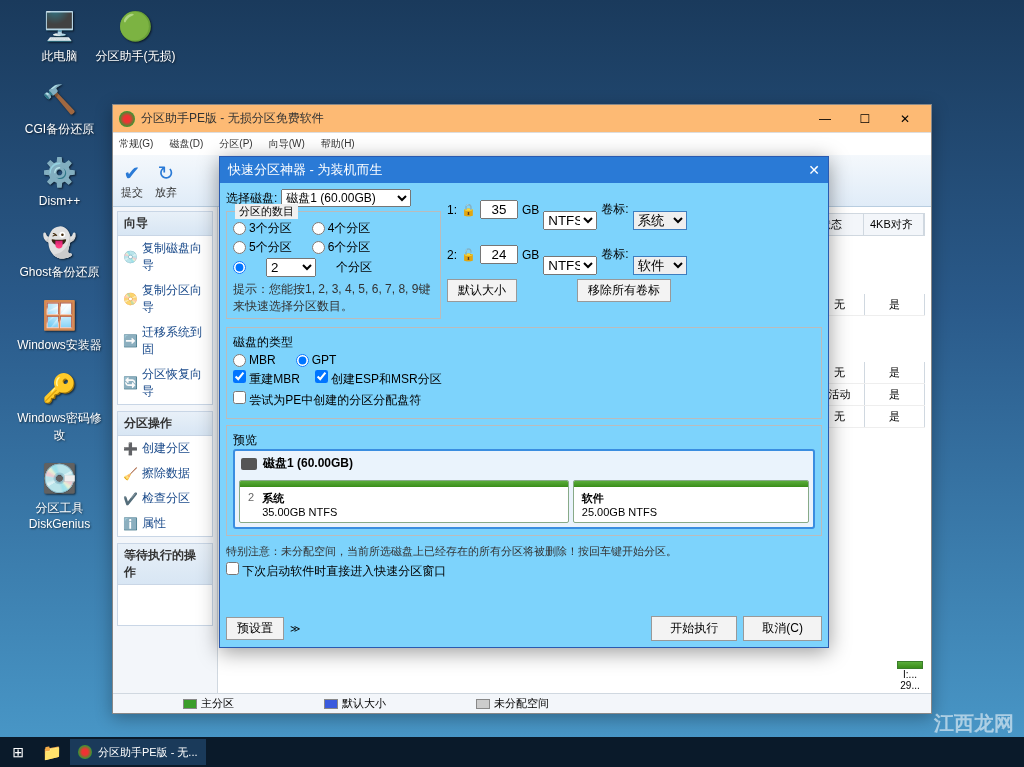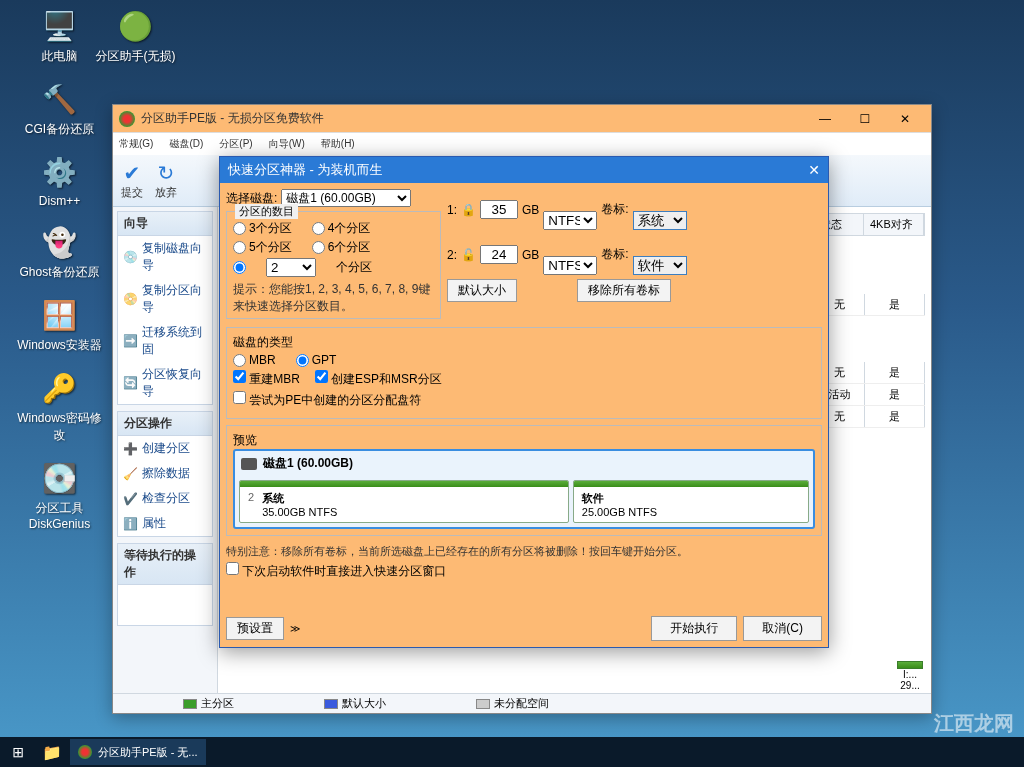--- a/index.html
+++ b/index.html
@@ -27,21 +27,21 @@
 .side-item .si-icon { width: 14px; height: 14px; margin-right: 4px; display: inline-flex; align-items: center; justify-content: center; font-size: 12px; }
 .right-pane { flex: 1; background: #fff; padding: 6px; position: relative; }
 .grid-header { display: flex; font-size: 11px; background: #f3f6fa; border: 1px solid #d0d8e0; }
 .gh-cell { padding: 3px 6px; border-right: 1px solid #d0d8e0; }
 .grid-row { display: flex; font-size: 11px; border-bottom: 1px solid #eee; }
 .statusbar { height: 20px; background: #f3f6fa; border-top: 1px solid #d0d8e0; display: flex; align-items: center; font-size: 11px; padding: 0 10px; }
 .legend-item { display: flex; align-items: center; margin-right: 30px; margin-left: 60px; }
 .legend-swatch { width: 14px; height: 10px; margin-right: 4px; border: 1px solid #888; }
 
 
-.dialog { position: absolute; top: 156px; left: 219px; width: 610px; height: 492px; background: #fdba74; border: 1px solid #2a5ab0; box-shadow: 0 4px 20px rgba(0,0,0,0.4); display: flex; flex-direction: column; }
+.dialog { position: absolute; top: 156px; left: 219px; width: 610px; height: 492px; background: #7dd3fc; border: 1px solid #2a5ab0; box-shadow: 0 4px 20px rgba(0,0,0,0.4); display: flex; flex-direction: column; }
 .dlg-title { height: 26px; background: #2a7ad6; color: #fff; display: flex; align-items: center; padding: 0 8px; font-size: 13px; }
 .dlg-title .dlg-close { margin-left: auto; cursor: pointer; font-size: 14px; }
 .dlg-body { flex: 1; padding: 6px; font-size: 12px; display: flex; flex-direction: column; }
 .dlg-top-row { display: flex; gap: 6px; }
 .group-box { border: 1px solid #bbb; padding: 6px; margin-top: 4px; position: relative; }
 .group-box .gb-legend { position: absolute; top: -8px; left: 8px; background: #f0f0f0; padding: 0 4px; font-size: 11px; }
 .left-col { width: 215px; }
 .right-col { flex: 1; }
 .form-row { display: flex; align-items: center; margin-bottom: 4px; font-size: 12px; }
 .form-row label { margin-right: 4px; }
@@ -359,21 +359,21 @@
               <div>
                 <div style="font-weight:bold">软件</div>
                 <div>25.00GB NTFS</div>
               </div>
             </div>
           </div>
         </div>
       </div>
     </div>
 
-    <div class="notice">特别注意：移除所有卷标，当前所选磁盘上已经存在的所有分区将被删除！按回车键开始分区。</div>
+    <div class="notice">特别注意：未分配空间，当前所选磁盘上已经存在的所有分区将被删除！按回车键开始分区。</div>
     <div class="chk-row">
       <label><input type="checkbox" style=""> <span>下次启动软件时直接进入快速分区窗口</span></label>
     </div>
   </div>
   <div class="dlg-footer">
     <button class="btn">预设置</button>
     <span style="font-size:10px;cursor:pointer">≫</span>
     <div class="spacer"></div>
     <button class="btn" style="padding:3px 18px">开始执行</button>
     <button class="btn" style="padding:3px 18px">取消(C)</button>

